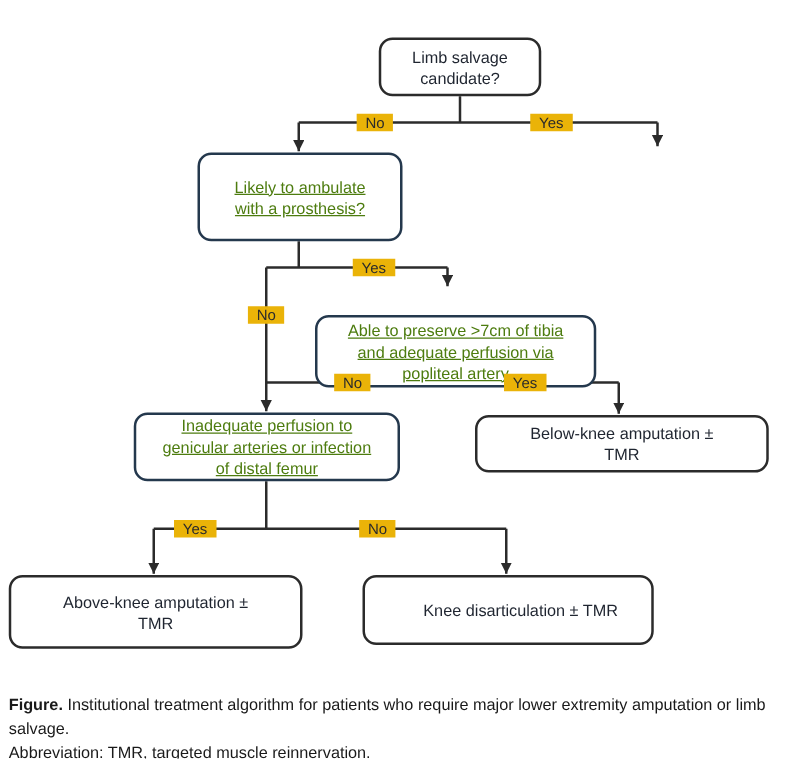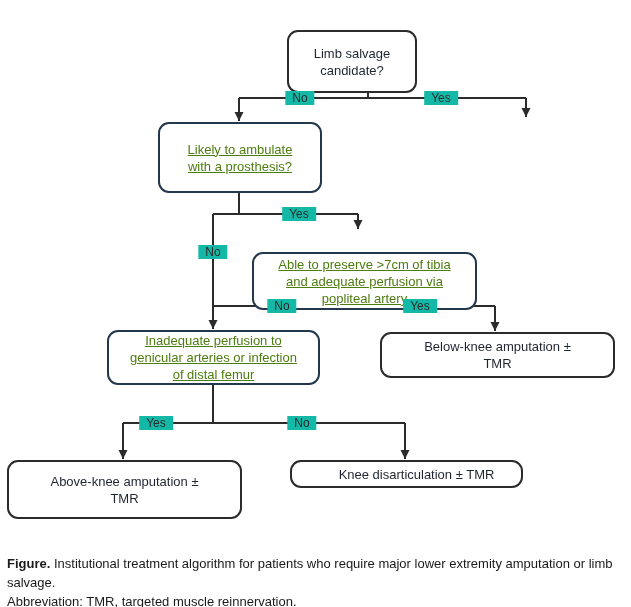--- a/index.html
+++ b/index.html
@@ -22,32 +22,32 @@
     align-items: center;
     justify-content: center;
     text-align: center;
     white-space: pre-line;
     font-size: 13px;
     line-height: 17px;
     color: #1f2530;
     padding: 2px 4px;
   }
   .node.navy { border-color: #24384d; color: #4d7c0f; text-decoration: underline; }
-  .n-limb       { left: 287px; top: 30px;  width: 130px; height: 63px; }
+  .n-limb       { left: 303px; top: 30px;  width: 130px; height: 47px; }
   .n-ambulate   { left: 158px; top: 122px; width: 164px; height: 71px; }
   .n-preserve   { left: 435px; top: 118px; width: 183px; height: 85px; }
   .n-tibia      { left: 252px; top: 230px; width: 225px; height: 58px; margin-top: 22px; }
   .n-inadequate { left: 107px; top: 330px; width: 213px; height: 55px; }
   .n-bka        { left: 380px; top: 332px; width: 235px; height: 46px; }
   .n-aka        { left: 7px;   top: 460px; width: 235px; height: 59px; }
-  .n-kd         { left: 290px; top: 460px; width: 233px; height: 28px; padding-left: 24px; }
+  .n-kd         { left: 290px; top: 460px; width: 233px; height: 56px; padding-left: 24px; }
   .edge-label {
     position: absolute;
     transform: translate(-50%, -50%);
-    background: #14b8a6;
+    background: #eab308;
     padding: 0 7px;
     font-size: 12px;
     color: #2b2b2b;
     line-height: 14px;
   }
   .lbl0 { left: 300px; top: 98px; }
   .lbl1 { left: 441px; top: 98px; }
   .lbl2 { left: 299px; top: 214px; }
   .lbl3 { left: 213px; top: 252px; }
   .lbl4 { left: 282px; top: 306px; }

